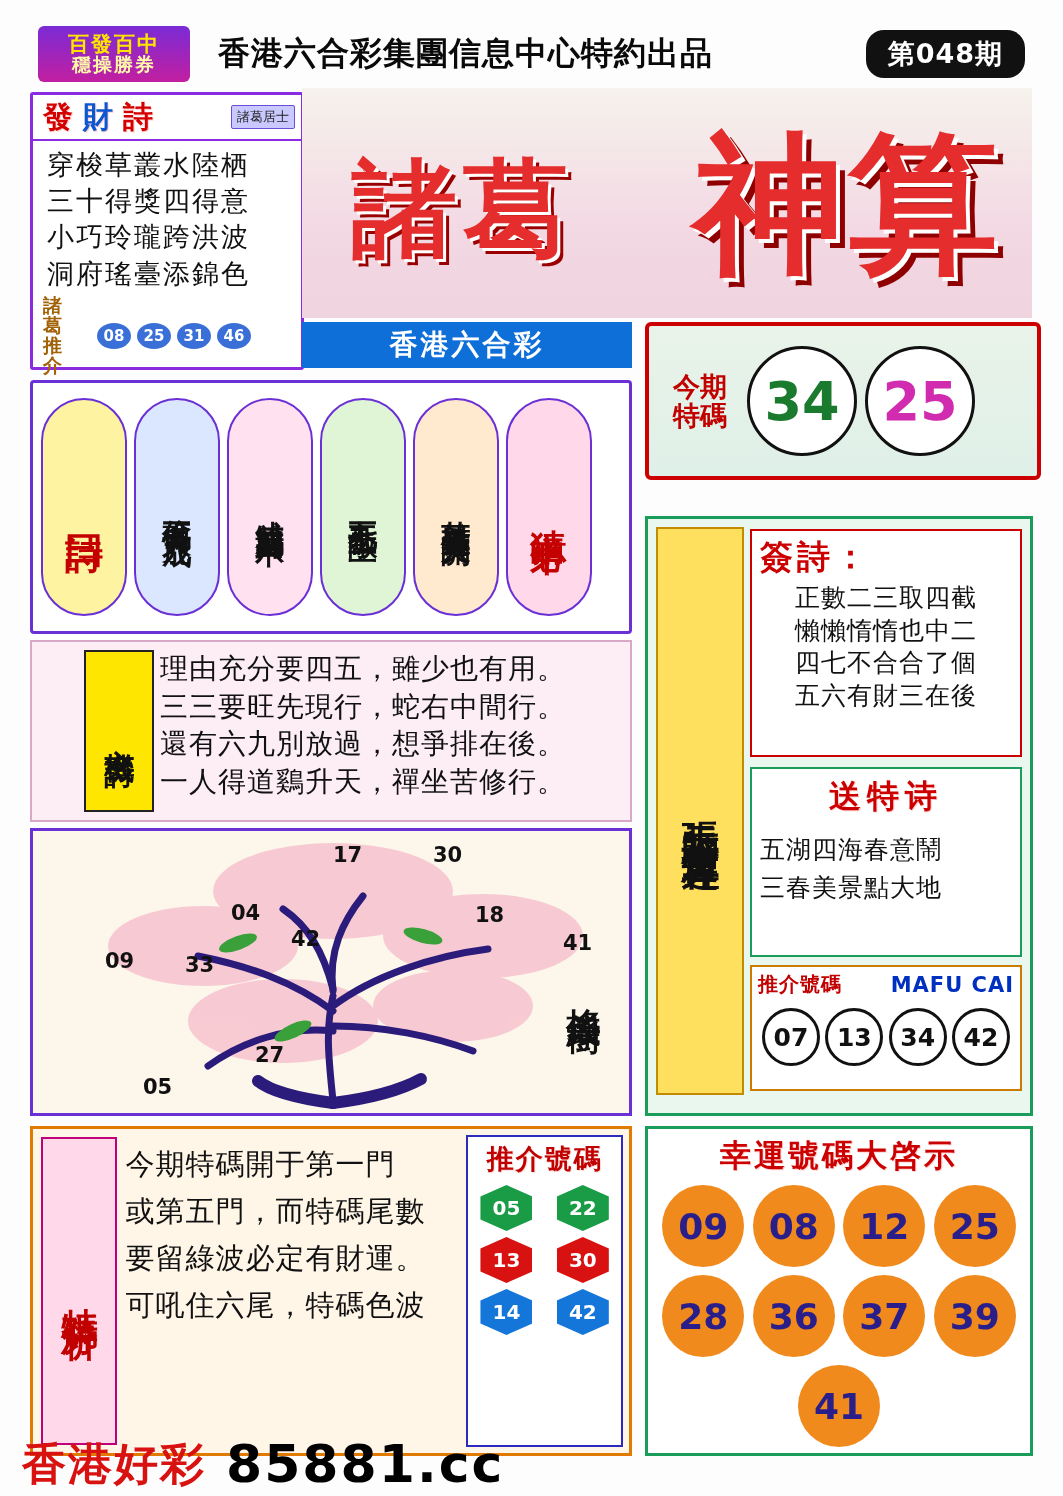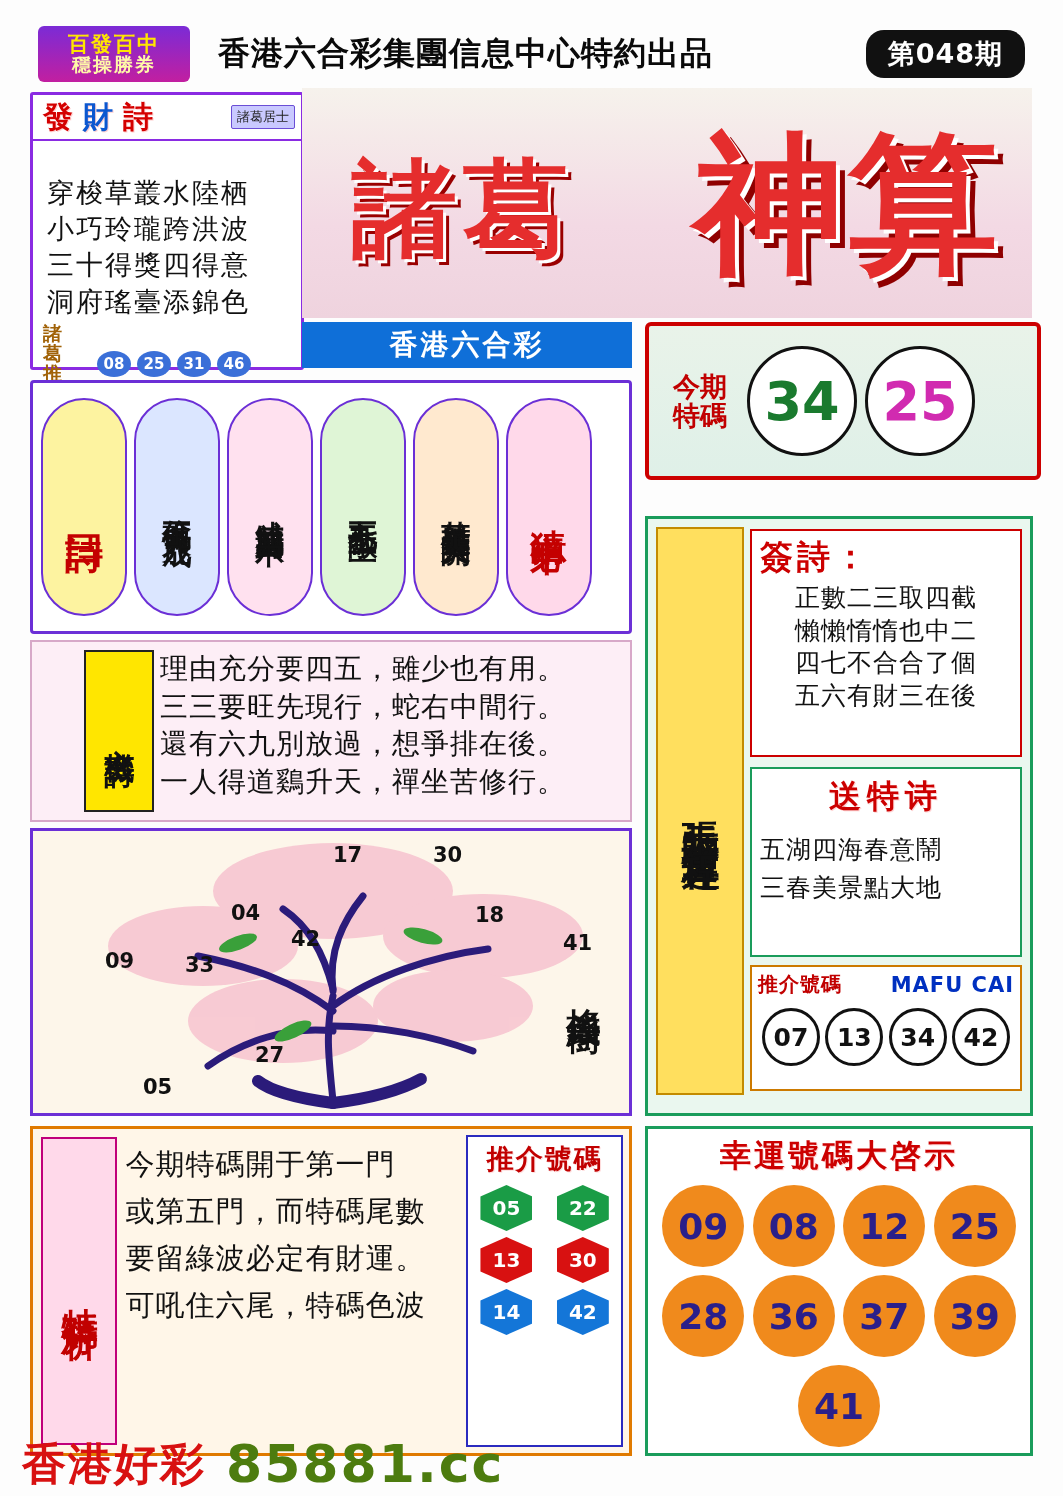--- a/index.html
+++ b/index.html
@@ -40,21 +40,21 @@
   .poem-hdr{display:flex;align-items:center;height:44px;background:#fff;border-bottom:2px solid #8a2be2;}
   .poem-hdr .ch{
     font-size:30px;font-weight:bold;color:#d40000;margin-left:10px;
     text-shadow:1px 1px 0 #ffd0d0;
   }
   .poem-hdr .ch:nth-child(2){color:#0b57d0;}
   .poem-hdr .tag{
     margin-left:auto;margin-right:6px;background:#c9c9ff;border:1px solid #6a4ed6;
     font-size:13px;padding:2px 5px;color:#222;border-radius:2px;
   }
-  .poem-lines{padding:6px 10px 0 14px;margin-top:28px;}
+  .poem-lines{padding:6px 10px 0 14px;}
   .poem-lines div{font-size:27px;line-height:1.34;color:#111;letter-spacing:2px;}
   .poem-foot{display:flex;align-items:center;padding:4px 6px 0 10px;}
   .poem-foot .lbl{font-size:19px;color:#a16207;line-height:1.05;width:54px;font-weight:bold;}
   .poem-foot .lbl i{font-style:normal;display:block;letter-spacing:6px;}
   .ball-s{
     width:34px;height:26px;border-radius:50%;background:#3a6fd8;color:#fff;
     font-size:15px;display:flex;align-items:center;justify-content:center;margin-right:6px;font-weight:bold;
   }
 
   
@@ -243,21 +243,21 @@
     display:flex;align-items:center;justify-content:center;
     font-size:36px;font-weight:bold;color:#2a1f8a;margin-bottom:8px;
   }
 
   
   .wm{
     position:absolute;left:22px;bottom:4px;width:1000px;height:56px;
     display:flex;align-items:center;
   }
   .wm .a{font-size:44px;font-weight:bold;color:#d81111;letter-spacing:2px;}
-  .wm .b{font-size:52px;font-weight:bold;color:#4d7c0f;margin-left:20px;letter-spacing:2px;}
+  .wm .b{font-size:52px;font-weight:bold;color:#000000;margin-left:20px;letter-spacing:2px;}
 </style>
 </head>
 <body>
 
 <div class="page">
 
   <div class="hdr">
     <div class="logo">
       <span class="l1">百發百中</span>
       <span class="l2">穩操勝券</span>
@@ -268,22 +268,22 @@
 
   <div class="poem">
     <div class="poem-hdr">
       <div class="ch">發</div>
       <div class="ch">財</div>
       <div class="ch">詩</div>
       <div class="tag">諸葛居士</div>
     </div>
     <div class="poem-lines">
       <div>穿梭草叢水陸栖</div>
+      <div>三十得獎四得意</div>
       <div>小巧玲瓏跨洪波</div>
-      <div>三十得獎四得意</div>
       <div>洞府瑤臺添錦色</div>
     </div>
     <div class="poem-foot">
       <div class="lbl">
         <i>諸 葛</i>
         <i>推 介</i>
       </div>
       <div class="ball-s">08</div>
       <div class="ball-s">25</div>
       <div class="ball-s">31</div>

